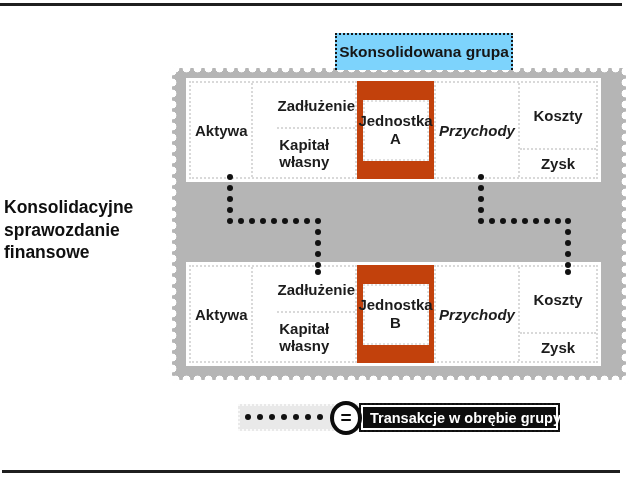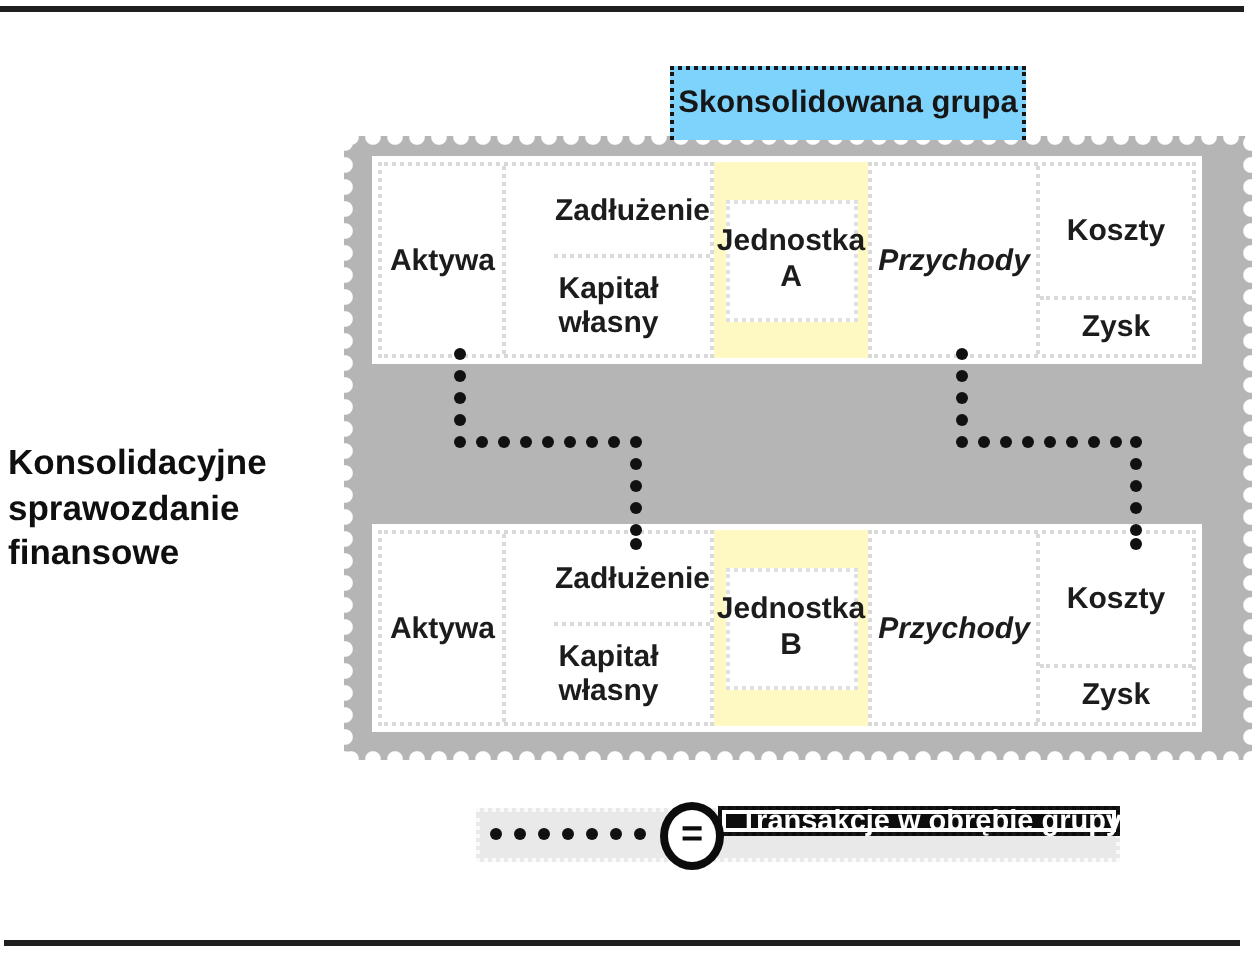--- a/index.html
+++ b/index.html
@@ -6,21 +6,21 @@
   #canvas{
     position:relative;width:629px;height:479px;background:#fff;overflow:hidden;
     font-family:"Liberation Sans","DejaVu Sans",sans-serif;color:#161616;
   }
   .rule{position:absolute;background:#1f1f1f;height:3px;}
   #top-rule{left:0;top:3px;width:622px;}
   #bottom-rule{left:2px;top:470px;width:618px;}
 
   #side-title{
     position:absolute;left:4px;top:196px;width:170px;
-    font-size:17.5px;font-weight:bold;line-height:22.5px;color:#0f0f0f;margin-top:24px;
+    font-size:17.5px;font-weight:bold;line-height:22.5px;color:#0f0f0f;
   }
 
   #group-label{
     position:absolute;left:335px;top:33px;width:178px;height:37px;
     border:2px dotted #161616;border-bottom:none;box-sizing:border-box;
     text-align:center;font-size:15.5px;font-weight:bold;padding-top:8px;
     background:#7dd3fc;z-index:5;
   }
 
   #group-box{
@@ -58,21 +58,21 @@
   }
   .assets-cell{width:85px;border-right:2px dotted #d9d9d9;}
   .revenue-cell{width:84px;border-right:2px dotted #d9d9d9;font-style:italic;}
   .split-col{flex:1;display:flex;flex-direction:column;}
   .debt-cell{height:46px;border-bottom:2px dotted #d9d9d9;margin-left:24px;}
   .equity-cell{flex:1;}
   .costs-cell{height:71%;border-bottom:2px dotted #d9d9d9;}
   .profit-cell{flex:1;}
 
   .unit-col{
-    width:77px;background:#fef9c3;display:flex;align-items:center;justify-content:center;
+    width:77px;background:#c2410c;display:flex;align-items:center;justify-content:center;
   }
   .unit-box{
     width:66px;height:61px;background:#fff;border:2px dotted #e0e0e0;box-sizing:border-box;
     display:flex;flex-direction:column;align-items:center;justify-content:center;
     font-size:15px;font-weight:bold;line-height:18px;color:#1c1c1c;
   }
 
   #connectors{position:absolute;left:0;top:0;width:629px;height:479px;z-index:4;pointer-events:none;}
   .cdot{position:absolute;width:6px;height:6px;border-radius:50%;background:#111;}
 
@@ -81,21 +81,21 @@
     background:#e9e9e9;border:2px dotted #fafafa;box-sizing:border-box;z-index:1;
   }
   .ldot{position:absolute;width:6px;height:6px;border-radius:50%;background:#111;top:414px;z-index:2;}
   #legend-circle{
     position:absolute;left:330px;top:401px;width:24px;height:24px;border-radius:50%;
     background:#fff;border:4px solid #0c0c0c;z-index:6;
     display:flex;align-items:center;justify-content:center;
     font-size:19px;font-weight:bold;color:#0c0c0c;line-height:1;padding-bottom:2px;box-sizing:content-box;
   }
   #legend-box{
-    position:absolute;left:359px;top:403px;width:201px;height:15px;box-sizing:border-box;
+    position:absolute;left:359px;top:403px;width:201px;height:29px;box-sizing:border-box;
     background:#0d0d0d;border:2px dotted #161616;box-shadow:inset 0 0 0 2px #fff;
     color:#fff;font-size:14.5px;font-weight:bold;z-index:5;
     display:flex;align-items:center;justify-content:center;
     padding-left:16px;padding-right:4px;white-space:nowrap;
   }
 </style>
 </head>
 <body>
 
 <div id="canvas">

